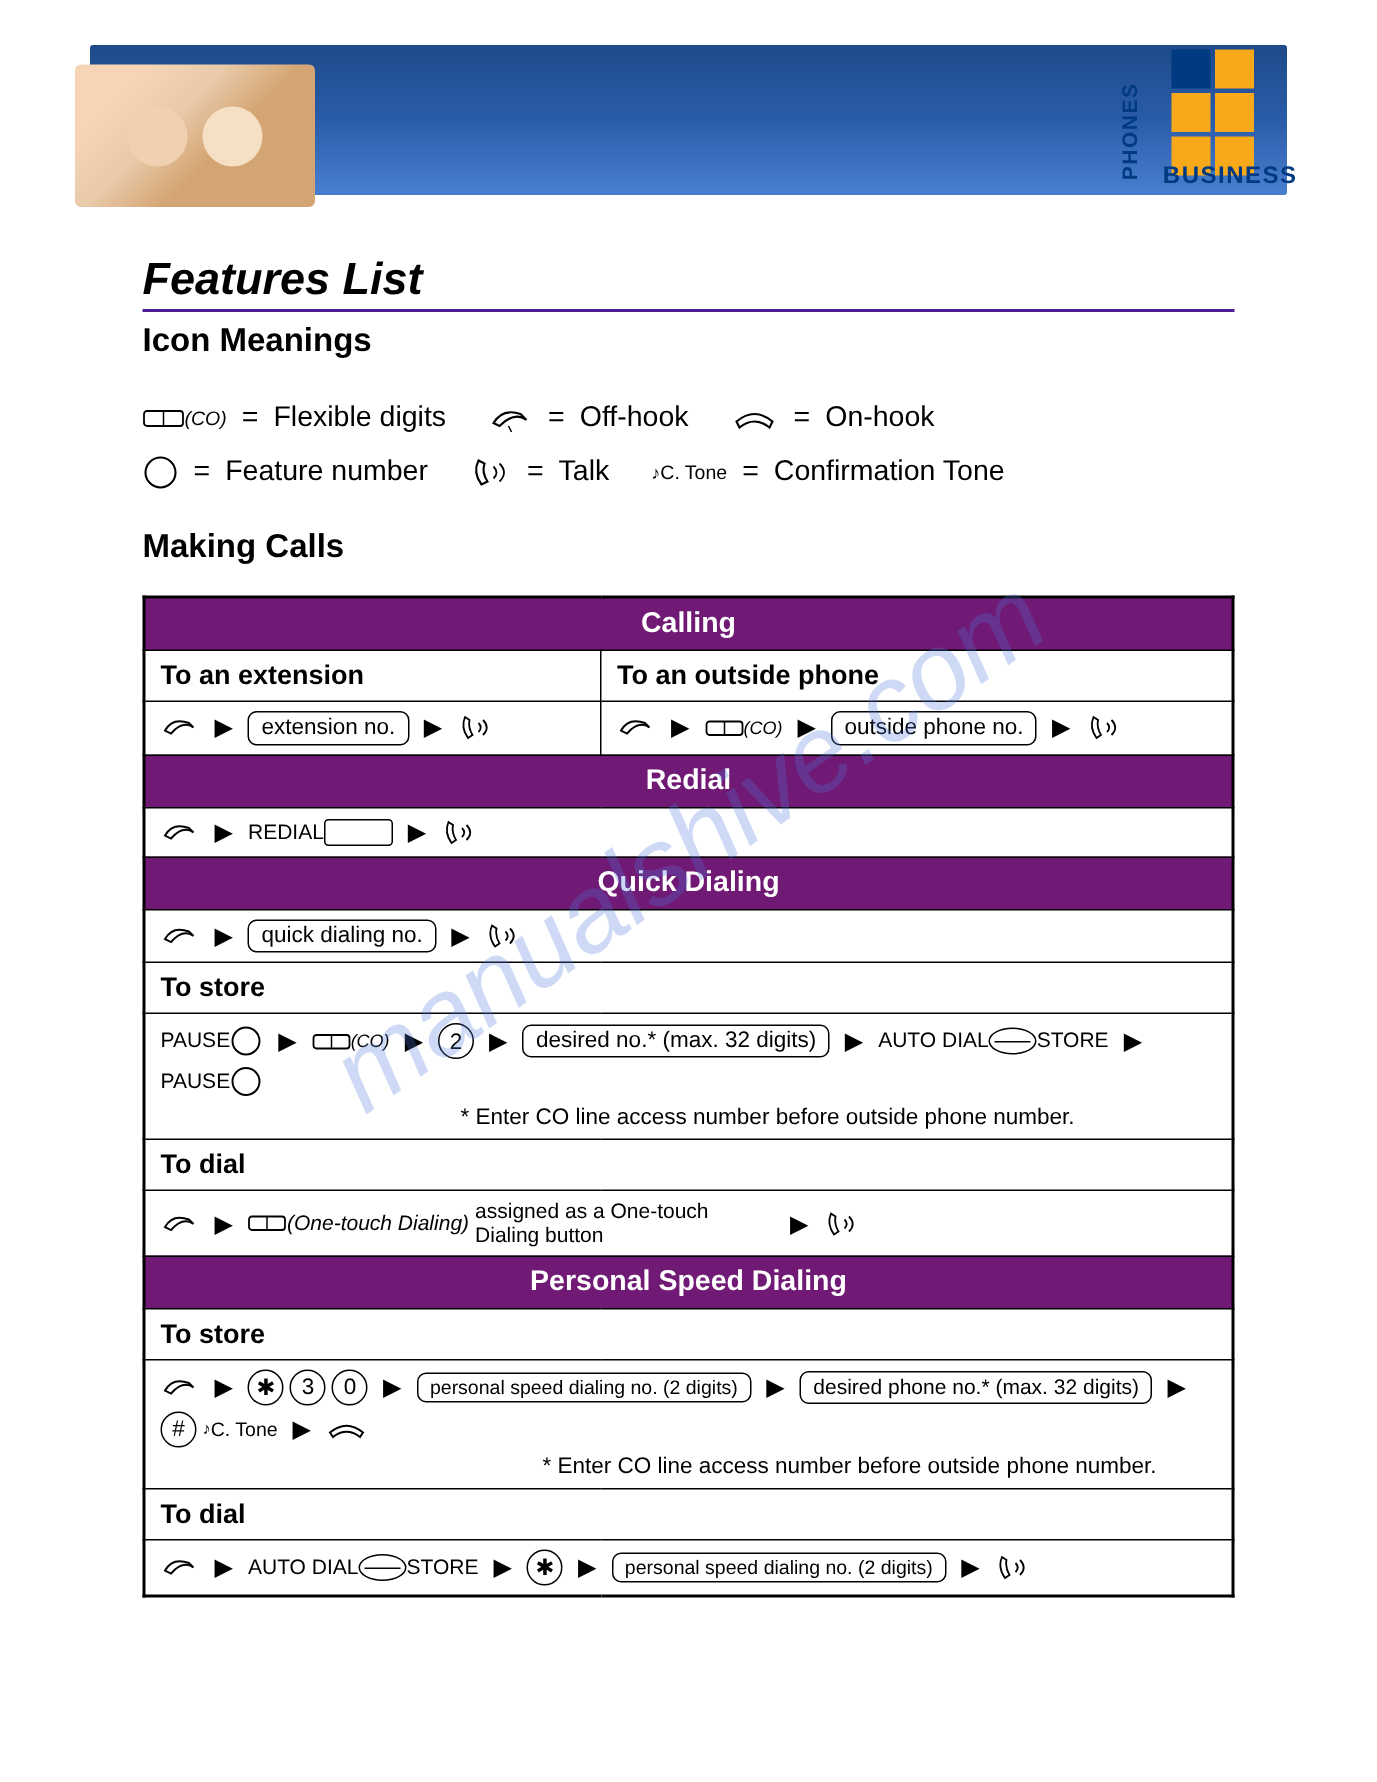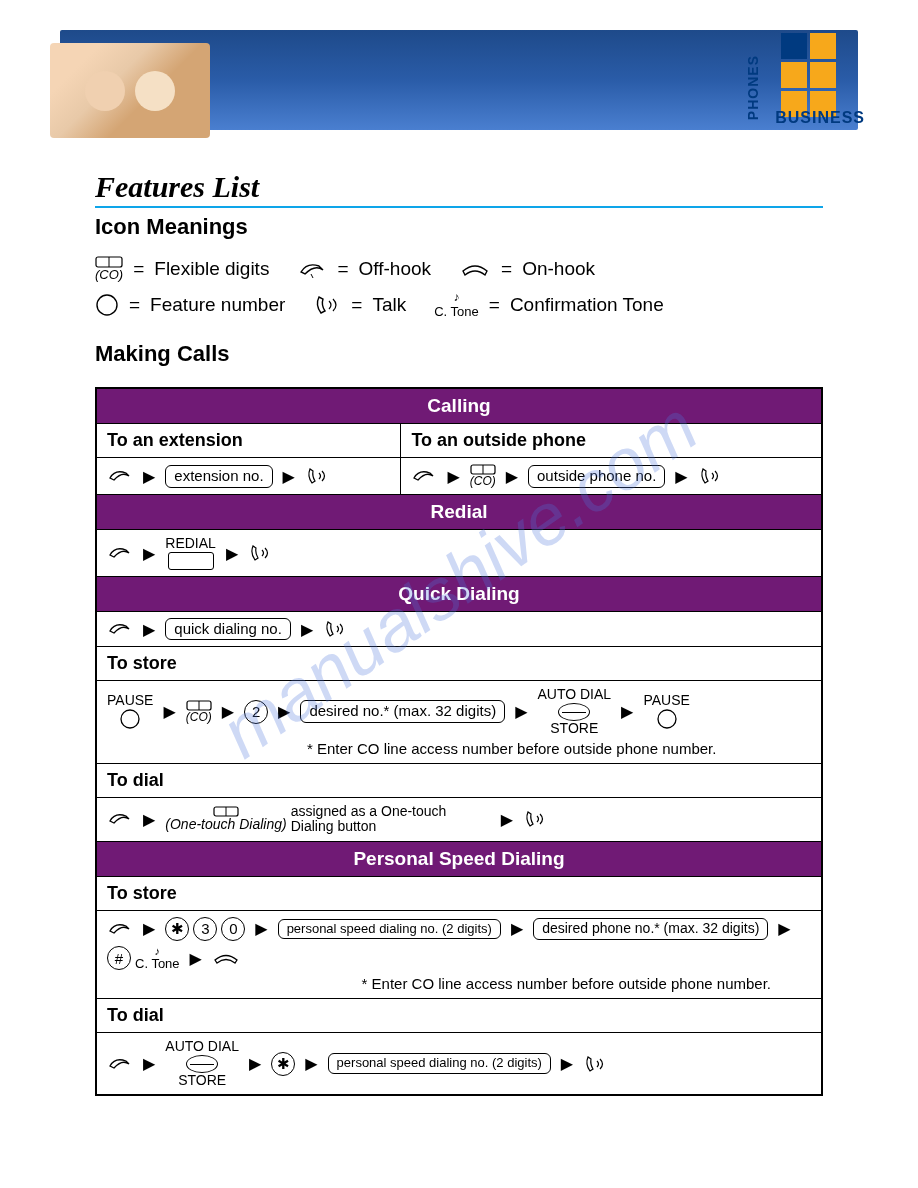--- a/index.html
+++ b/index.html
@@ -88,28 +88,27 @@
     letter-spacing: 1px;
   }
   .content {
     margin: 40px 95px 40px 95px;
   }
   h1.title {
     font-style: italic;
     font-weight: bold;
     font-size: 30px;
     margin: 0 0 4px 0;
-    border-bottom: 2px solid #0ea5e9;
+    border-bottom: 2px solid #4c1d95;
     padding-bottom: 2px;
-    font-family: Liberation Serif, serif;
   }
   h2.subtitle {
     font-weight: bold;
     font-size: 22px;
-    margin: 6px 0 11px 0;
+    margin: 6px 0 21px 0;
   }
   .icon-meanings {
     font-size: 19px;
     line-height: 1.9;
   }
   .icon-row { display: flex; flex-wrap: wrap; gap: 28px; align-items:center;}
   .icon-item { display: inline-flex; align-items: center; gap: 6px;}
   .eq { margin: 0 4px;}
   h2.section-h {
     font-weight: bold;
@@ -169,21 +168,21 @@
     margin-left: 200px;
   }
   .small-note-right {
     font-size: 15px;
     margin-top: 4px;
     text-align: right;
     padding-right: 40px;
   }
   .stack {
     display: inline-flex;
-    flex-direction: column;
+    flex-direction: row;
     align-items: center;
     font-size: 13px;
     line-height: 1.1;
     vertical-align: middle;
   }
   .stack-label { font-size: 14px; }
   .watermark {
     position: absolute;
     left: 50%;
     top: 50%;

